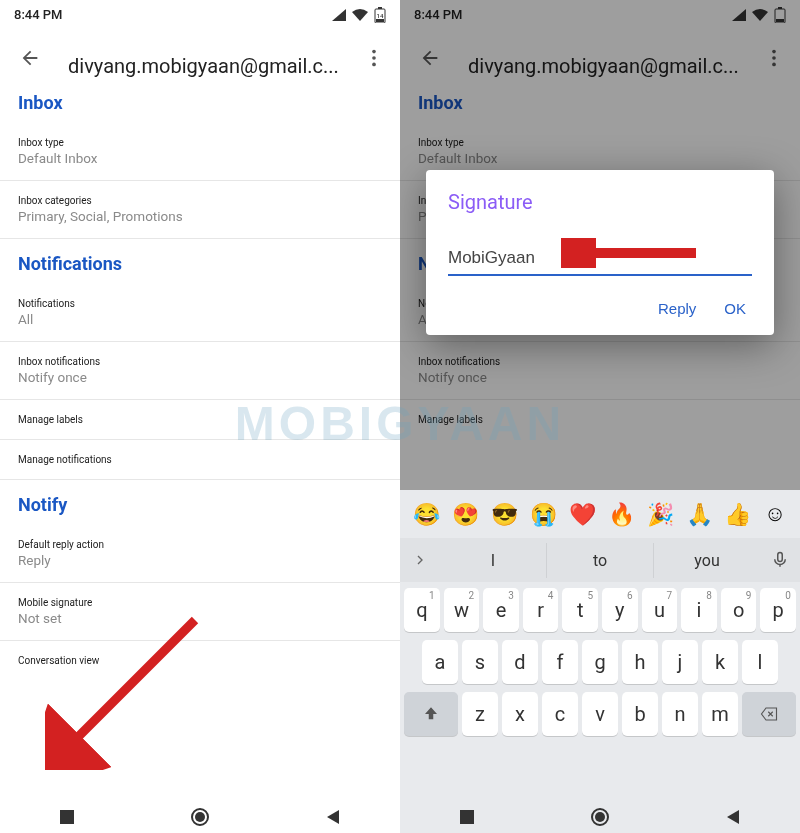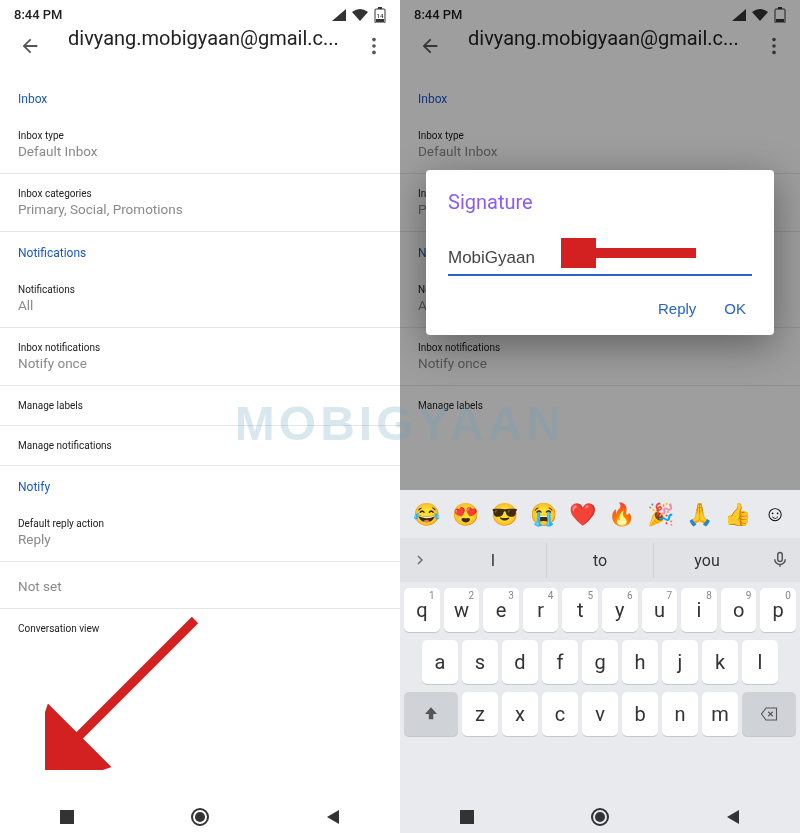--- a/index.html
+++ b/index.html
@@ -6,25 +6,25 @@
   html, body { width: 800px; height: 833px; overflow: hidden; font-family: Roboto, Arial, sans-serif; background: #fff; }
   .container { display: flex; width: 800px; height: 833px; }
   .phone { width: 400px; height: 833px; position: relative; background: #fff; overflow: hidden; }
   .phone.dimmed .content-layer { filter: brightness(0.62); }
   .content-layer { width: 100%; height: 100%; background: #fff; position: absolute; top:0; left:0; }
   
   .statusbar { height: 26px; display:flex; justify-content:space-between; align-items:center; padding: 3px 14px 0 14px; font-size:13px; font-weight:500; color:#222; }
   .status-icons { display:flex; gap:6px; align-items:center; }
   .status-icons svg { display:block; }
   
-  .appbar { height: 52px; display:flex; align-items:flex-start; padding: 0 6px 0 10px; }
+  .appbar { height: 52px; display:flex; align-items:flex-end; padding: 0 6px 0 10px; }
   .iconbtn { width:40px; height:40px; border:none; background:none; display:flex; align-items:center; justify-content:center; color:#555; }
   .app-title { flex:1; font-size:20px; color:#222; font-weight:400; padding-left:18px; overflow:hidden; white-space:nowrap; text-overflow:ellipsis; }
   
-  .section-label { color:#1a57c3; font-size:12px; font-weight:400; padding: 14px 24px 10px 18px; }
+  .section-label { color:#1a57c3; font-size:18px; font-weight:700; padding: 14px 24px 10px 18px; }
   .item { padding: 14px 18px; border-bottom:1px solid #e6e6e6; }
   .item.noborder { border-bottom:none; }
   .item .primary { font-size:10px; color:#212121; }
   .item .secondary { font-size:13.5px; color:#8a8a8a; margin-top:2px; }
   
   .watermark { position:absolute; top:396px; left:0; width:800px; text-align:center; font-family: Arial, sans-serif; font-weight:900; font-size:48px; letter-spacing:4px; color:#6aa4c0; opacity:0.25; pointer-events:none; z-index:50; }
   
   .arrow { position:absolute; z-index:60; pointer-events:none; }
   
   .overlay { position:absolute; inset:0; display:flex; align-items:flex-start; justify-content:center; z-index:30; }
@@ -119,20 +119,21 @@
       <div class="item">
         <div class="primary">Manage notifications</div>
       </div>
 
       <div class="section-label">Notify</div>
       <div class="item">
         <div class="primary">Default reply action</div>
         <div class="secondary">Reply</div>
       </div>
       <div class="item">
+        <div class="primary">Mobile signature</div>
         <div class="secondary">Not set</div>
       </div>
       <div class="item noborder">
         <div class="primary">Conversation view</div>
       </div>
     </div>
 
     <svg class="arrow" style="left:45px; top:610px;" width="160" height="160" viewBox="0 0 160 160">
       <defs>
           <marker id="ah1" markerWidth="10" markerHeight="10" refX="2" refY="5" orient="auto">

